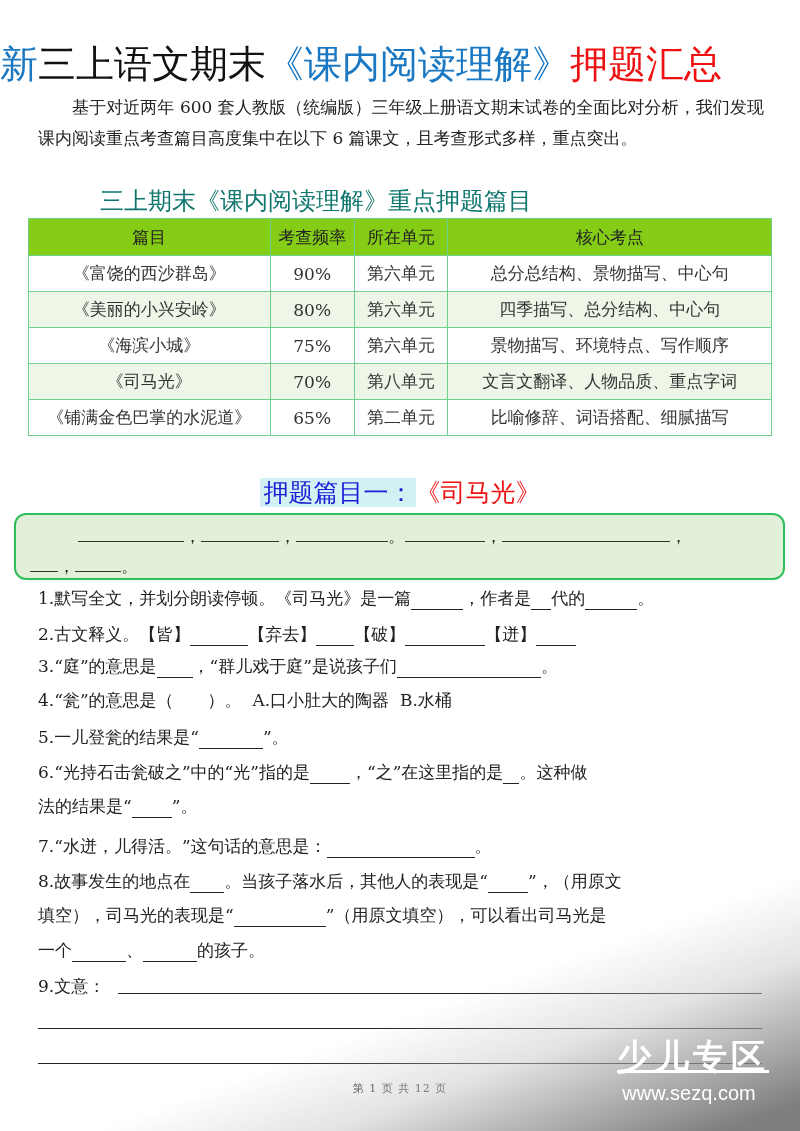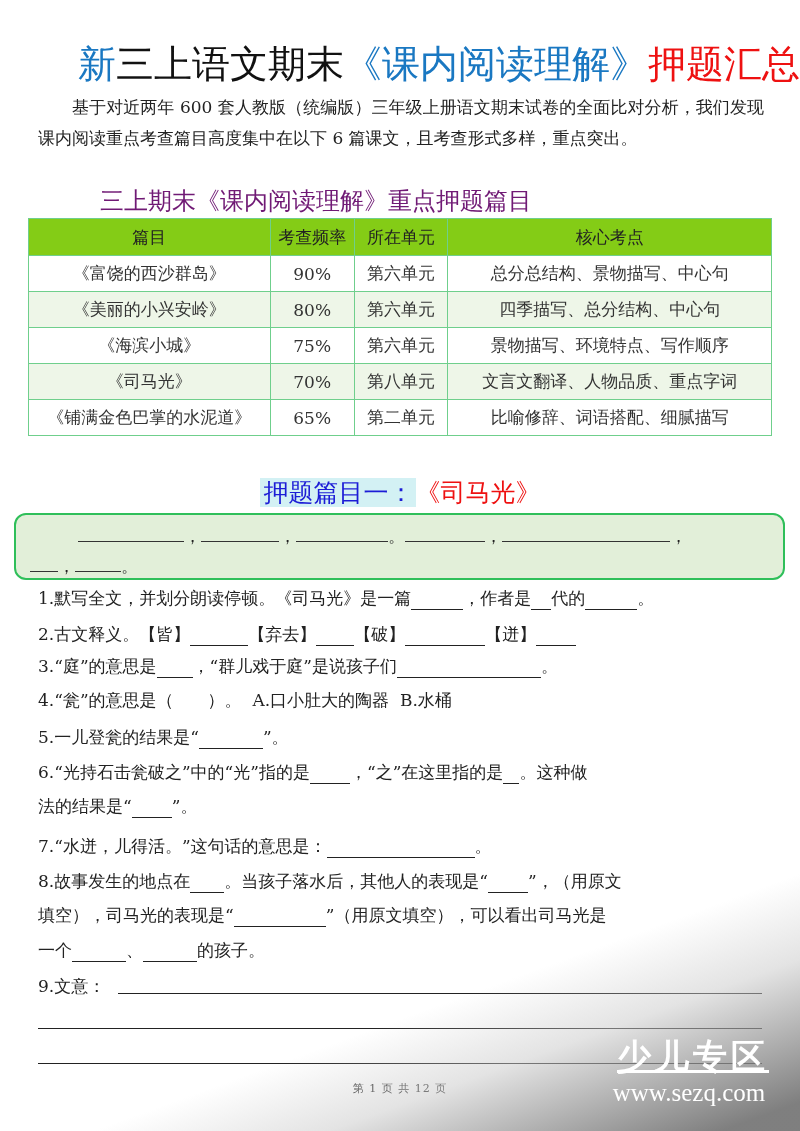--- a/index.html
+++ b/index.html
@@ -1,38 +1,38 @@
 <!DOCTYPE html>
 <html><head>
 <meta charset="utf-8">
 <style>
   * { box-sizing: border-box; margin: 0; padding: 0; }
   html, body { width: 800px; height: 1131px; background: #ffffff; overflow: hidden; }
   body { position: relative; font-family: "DejaVu Serif", "Liberation Serif", serif; color: #1a1a1a; }
 
   .title {
-    position: absolute; left: 0; top: 40px; width: 800px; text-align: right;
+    position: absolute; left: 0; top: 40px; width: 800px; text-align: left;
     font-family: "DejaVu Sans", "Liberation Sans", sans-serif;
     font-size: 38px; font-weight: normal; letter-spacing: 0px; line-height: 48px;
     white-space: nowrap;
   }
   .t-blue { color: #1a78c2; }
   .t-black { color: #111111; }
   .t-red { color: #ee1111; }
 
   .intro {
     position: absolute; left: 38px; top: 92px; width: 726px;
     font-size: 17px; line-height: 31px; text-indent: 34px; color: #222;
     text-align: justify;
   }
 
   .table-title {
     position: absolute; left: 0; top: 184px; width: 632px; text-align: center;
     font-family: "DejaVu Sans", "Liberation Sans", sans-serif;
-    font-size: 24px; line-height: 34px; color: #701a75; font-weight: normal;
+    font-size: 24px; line-height: 34px; color: #0f766e; font-weight: normal;
   }
 
   table.topics {
     position: absolute; left: 28px; top: 218px; width: 744px;
     border-collapse: collapse; font-size: 17px; color: #333;
   }
   table.topics td, table.topics th {
     border: 1.5px solid #6fcf8c; text-align: center; height: 36px; padding: 0 2px;
     font-weight: normal; white-space: nowrap;
   }
@@ -75,22 +75,22 @@
     background: linear-gradient(160deg, rgba(255,255,255,0) 55%, rgba(200,200,200,0.5) 70%, rgba(120,120,120,0.95) 95%);
     pointer-events: none;
   }
   .wm-logo {
     position: absolute; left: 608px; top: 1036px; width: 170px; text-align: center;
     font-family: "DejaVu Sans", "Liberation Sans", sans-serif; font-weight: bold;
     font-size: 34px; color: #ffffff; letter-spacing: 4px; line-height: 40px; text-decoration: underline;
   }
   .wm-url {
     position: absolute; left: 594px; top: 1078px; width: 190px; text-align: center;
-    font-family: Liberation Serif, serif;
-    font-size: 25px; color: #ffffff; line-height: 30px;
+    font-family: Liberation Sans, sans-serif;
+    font-size: 20px; color: #ffffff; line-height: 30px;
   }
 </style>
 </head>
 <body>
 
 <div class="title">
   <span class="t-blue">新</span><span class="t-black">三上语文期末</span><span class="t-blue">《课内阅读理解》</span><span class="t-red">押题汇总</span>
 </div>
 
 <p class="intro">基于对近两年 600 套人教版（统编版）三年级上册语文期末试卷的全面比对分析，我们发现课内阅读重点考查篇目高度集中在以下 6 篇课文，且考查形式多样，重点突出。</p>

